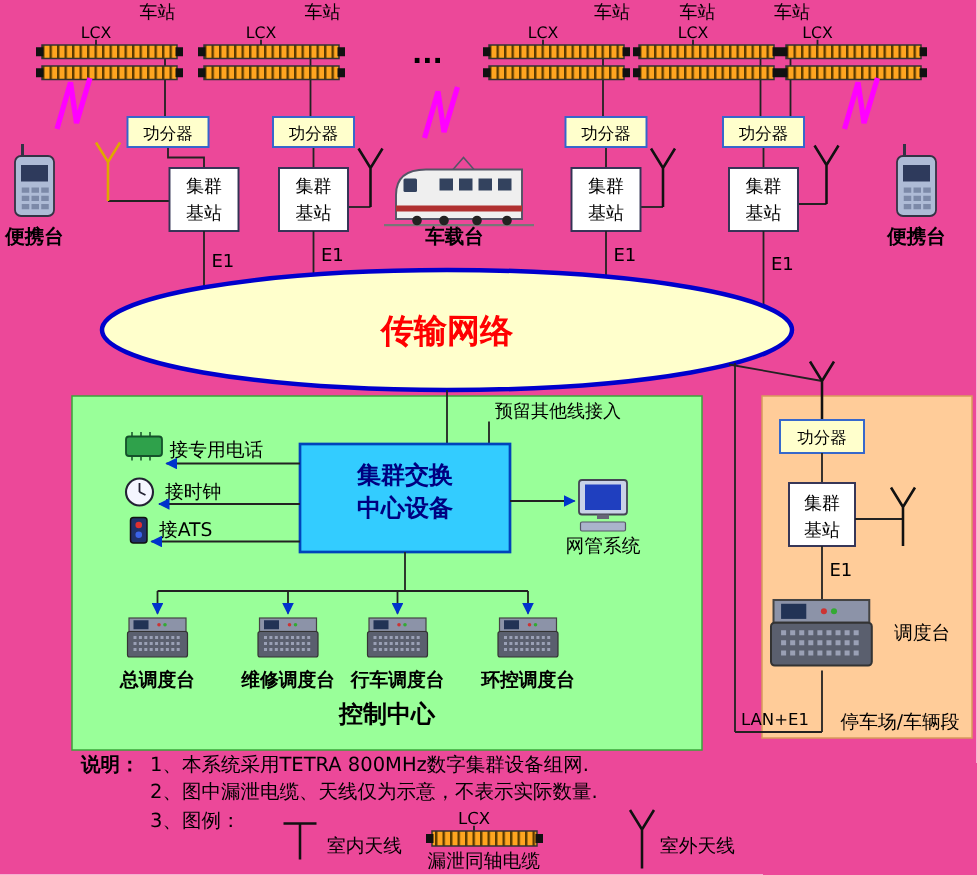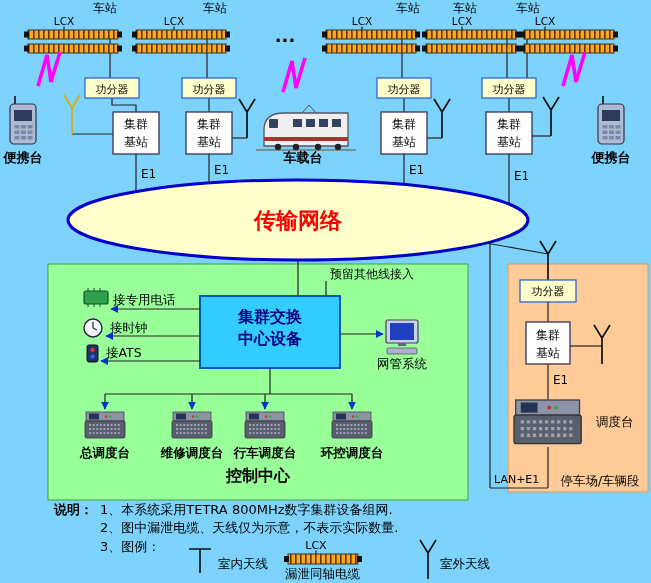--- a/index.html
+++ b/index.html
@@ -1,16 +1,16 @@
 <!DOCTYPE html>
 <html><head>
 <meta charset="utf-8">
 <style>
   html,body{margin:0;padding:0;background:#ffffff;}
-  .stage{position:relative;width:651px;height:583px;background:#7dd3fc;overflow:hidden;}
+  .stage{position:relative;width:651px;height:583px;background:#ec4899;overflow:hidden;}
   svg{position:absolute;left:0;top:0;}
   .tx{font-family:"DejaVu Sans","Liberation Sans",sans-serif;fill:#000;}
   .b{font-weight:bold;}
   .red{fill:#FF0000;}
   .navy{fill:#000080;}
   .ln{stroke:#222;stroke-width:1.2;fill:none;}
   .fenbox{fill:#FFFFCC;stroke:#3366CC;stroke-width:1.3;}
   .bsbox{fill:#FFFFFF;stroke:#333355;stroke-width:1.3;}
 </style>
 </head>

